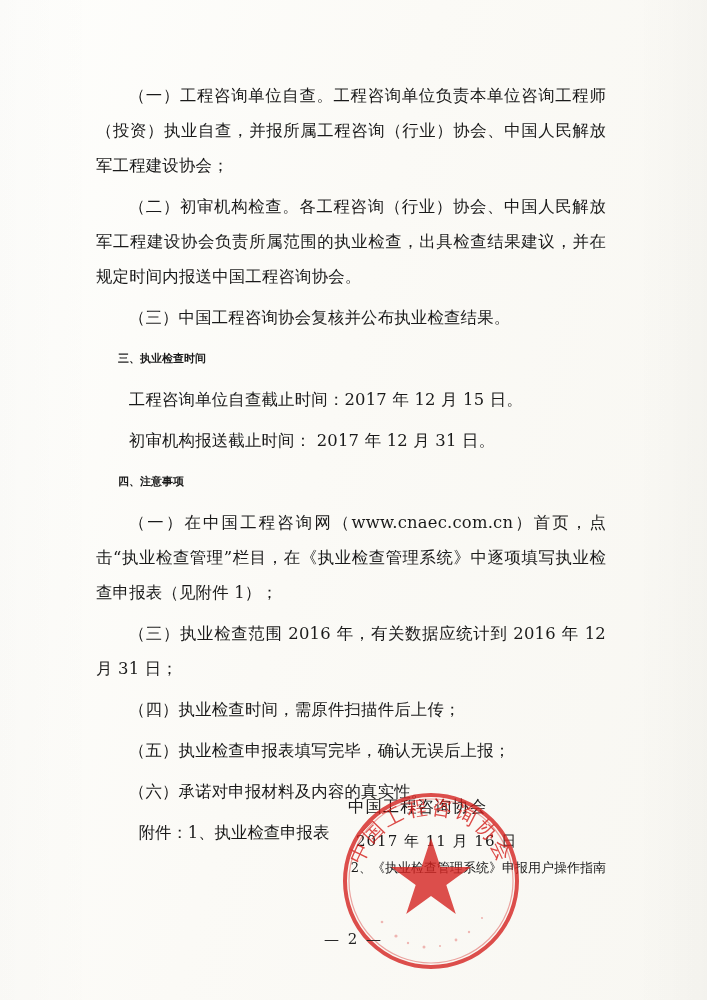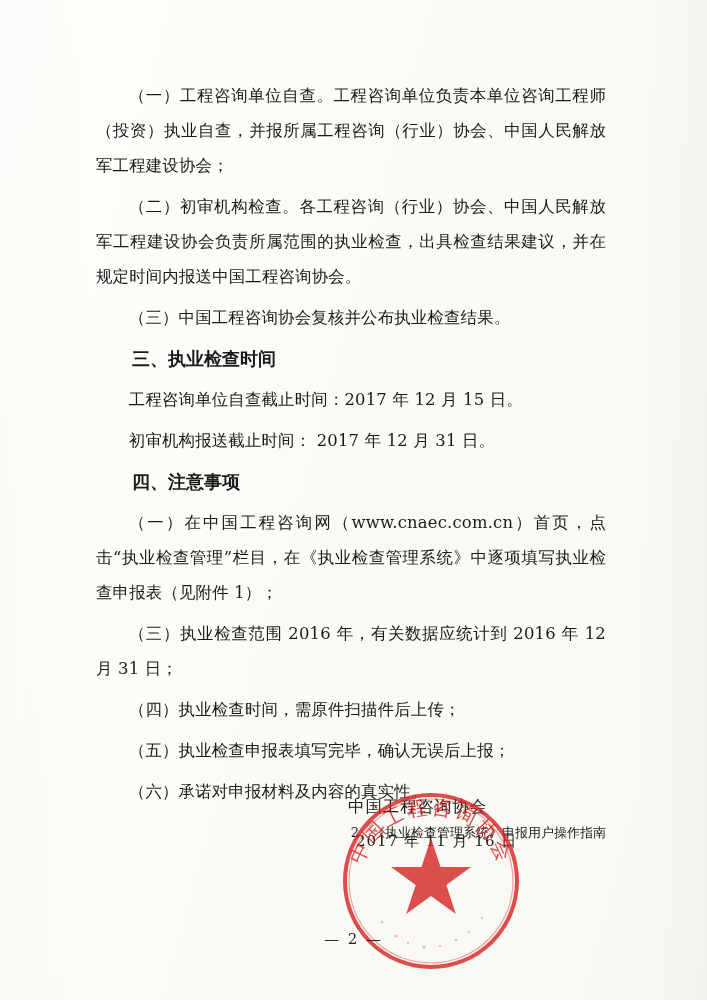--- a/index.html
+++ b/index.html
@@ -36,21 +36,21 @@
     text-justify: inter-ideograph;
     letter-spacing: 0.2px;
   }
   p.indent {
     text-indent: 2em;
   }
   p.heading {
     text-indent: 2em;
     font-weight: bold;
     margin: 0 0 6px 0;
-    font-size: 18px;
+    font-size: 11px;
     line-height: 35px;
   }
   p.attach {
     margin: 0;
     font-size: 16.4px;
     line-height: 35px;
     text-indent: 2.6em;
   }
   p.attach2 {
     margin: 0;
@@ -128,20 +128,21 @@
     <p class="para indent">工程咨询单位自查截止时间：2017 年 12 月 15 日。</p>
     <p class="para indent">初审机构报送截止时间：  2017 年 12 月 31 日。</p>
 
     <p class="heading">四、注意事项</p>
     <p class="para indent">（一）在中国工程咨询网（www.cnaec.com.cn）首页，点击“执业检查管理”栏目，在《执业检查管理系统》中逐项填写执业检查申报表（见附件 1）；</p>
     <p class="para indent">（三）执业检查范围 2016 年，有关数据应统计到 2016 年 12 月 31 日；</p>
     <p class="para indent">（四）执业检查时间，需原件扫描件后上传；</p>
     <p class="para indent">（五）执业检查申报表填写完毕，确认无误后上报；</p>
     <p class="para indent">（六）承诺对申报材料及内容的真实性。</p>
 
+    <p class="attach">附件：1、执业检查申报表</p>
     <p class="attach2">2、《执业检查管理系统》申报用户操作指南</p>
   </div>
 
   <div class="sign-block">
     <div class="sign-org">中国工程咨询协会</div>
     <div class="sign-date">2017 年 11 月 16 日</div>
   </div>
 
   <div class="seal">
     <svg width="190" height="190" viewBox="0 0 190 190" xmlns="http://www.w3.org/2000/svg">

